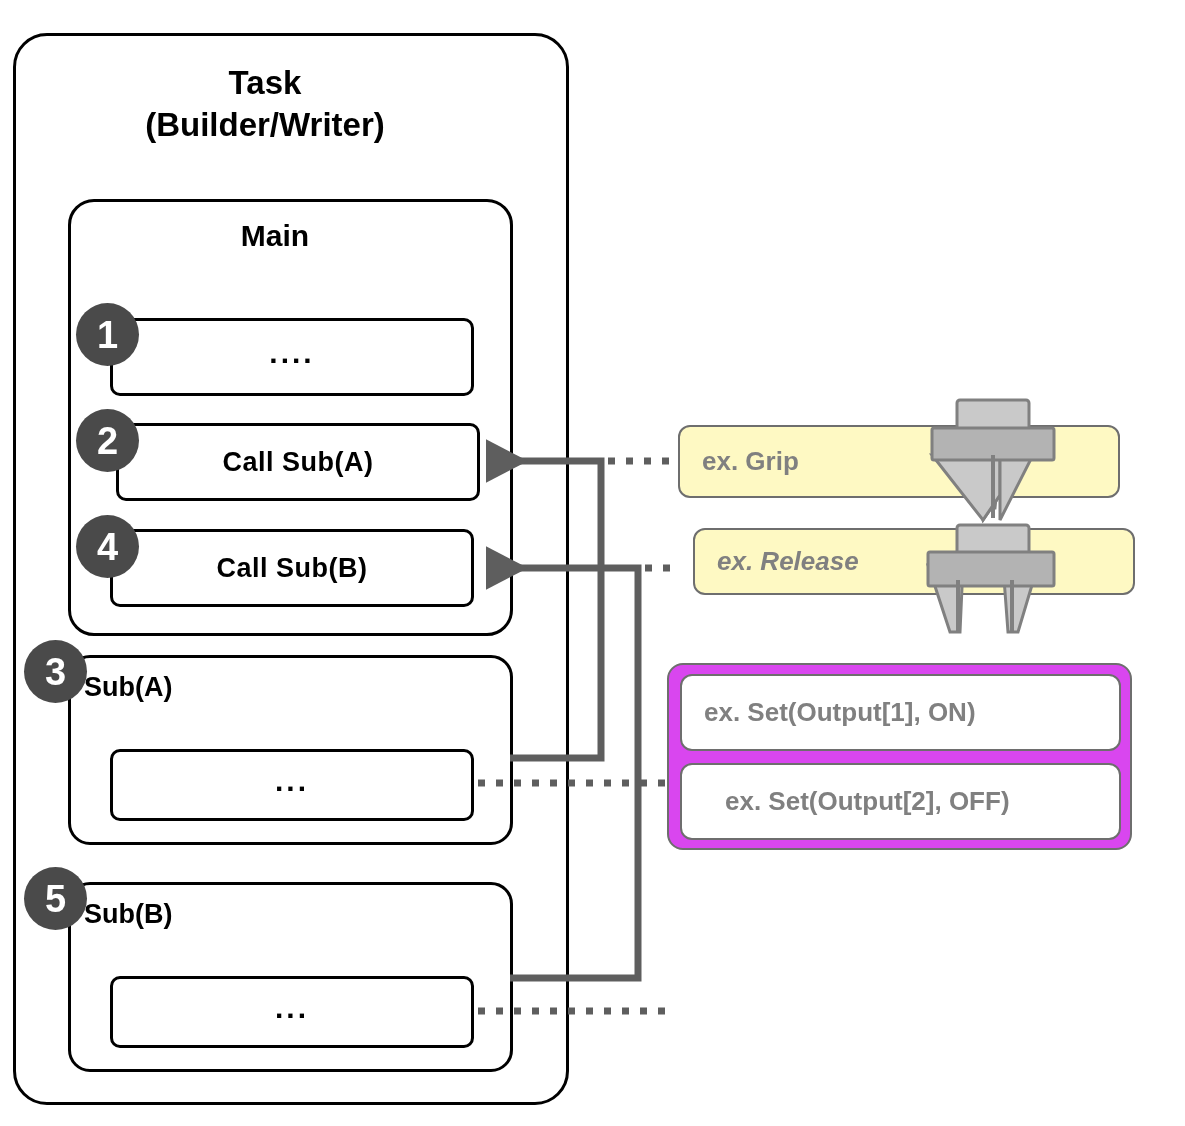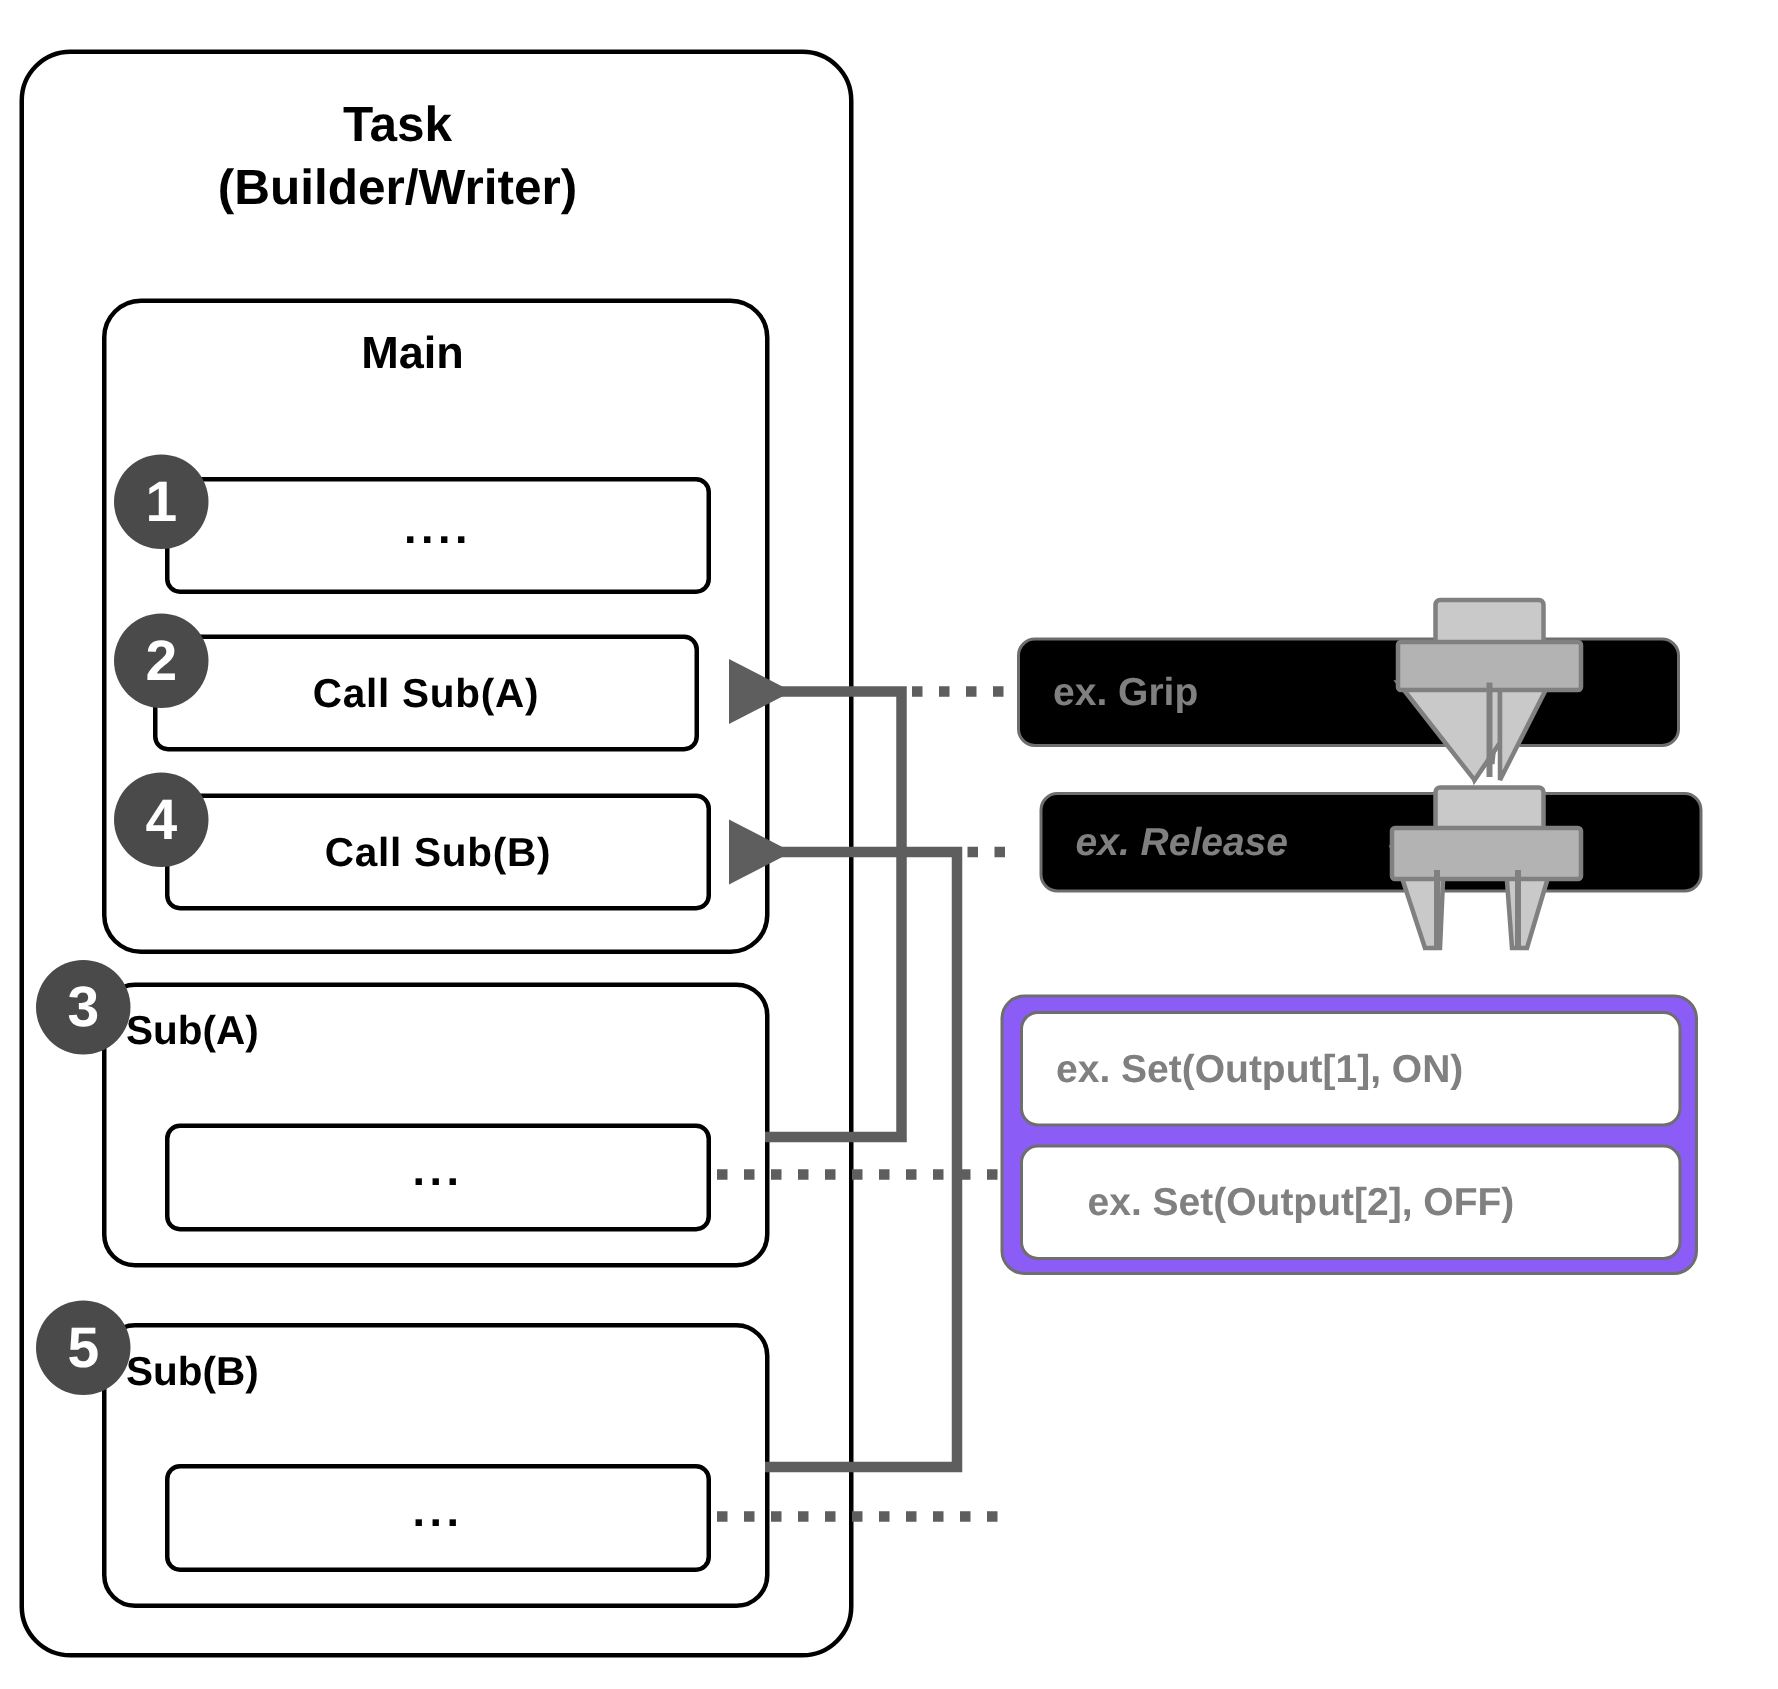--- a/index.html
+++ b/index.html
@@ -35,21 +35,21 @@
     position: absolute;
     box-sizing: border-box;
     background: #ffffff;
     border: 3px solid #000000;
     border-radius: 10px;
     display: flex;
     align-items: center;
     justify-content: center;
   }
   .step-1 { left: 110px; top: 318px; width: 364px; height: 78px; }
-  .step-2 { left: 102px; top: 423px; width: 364px; height: 78px; }
+  .step-2 { left: 116px; top: 423px; width: 364px; height: 78px; }
   .step-3 { left: 110px; top: 529px; width: 364px; height: 78px; text-align: right; }
   .sub-inner   { left: 110px; top: 749px; width: 364px; height: 72px; }
   .sub-inner-b { left: 110px; top: 976px; width: 364px; height: 72px; }
 
   .step-label {
     font-size: 27px;
     font-weight: bold;
     color: #000000;
     letter-spacing: 0.5px;
     white-space: nowrap;
@@ -114,33 +114,33 @@
   .badge-1 { left: 76px; top: 303px; }
   .badge-2 { left: 76px; top: 409px; }
   .badge-3 { left: 24px; top: 640px; }
   .badge-4 { left: 76px; top: 515px; }
   .badge-5 { left: 24px; top: 867px; }
 
   
   .ex-box {
     position: absolute;
     box-sizing: border-box;
-    background: #000000;
+    background: #fef9c3;
     border: 2px solid #6e6e6e;
     border-radius: 12px;
     display: flex;
     align-items: center;
   }
   .ex-grip    { left: 678px; top: 425px; width: 442px; height: 73px; }
   .ex-release { left: 693px; top: 528px; width: 442px; height: 67px; font-style: italic; }
 
   .ex-group {
     position: absolute;
     box-sizing: border-box;
-    background: #8b5cf6;
+    background: #d946ef;
     border: 2px solid #6e6e6e;
     border-radius: 16px;
   }
   .ex-group-a { left: 667px; top: 663px; width: 465px; height: 187px; }
   .ex-group-b { left: 667px; top: 888px; width: 465px; height: 187px; }
 
   .ex-inner {
     position: absolute;
     box-sizing: border-box;
     background: #ffffff;

